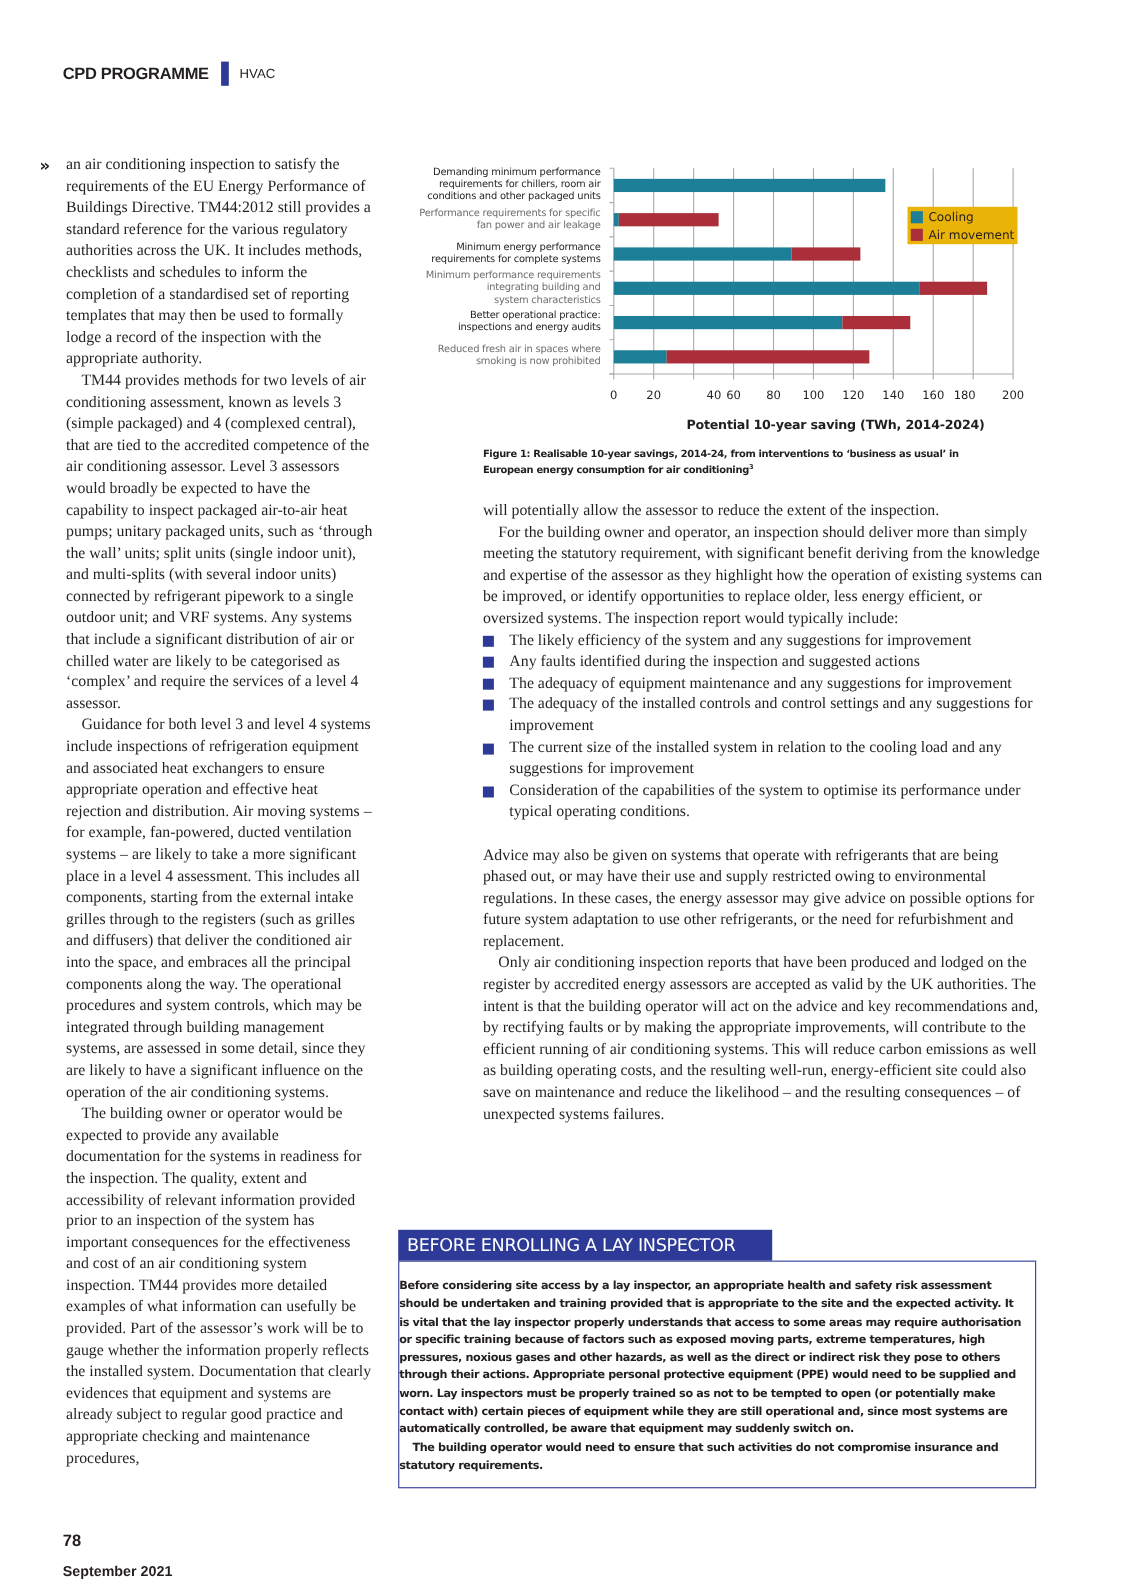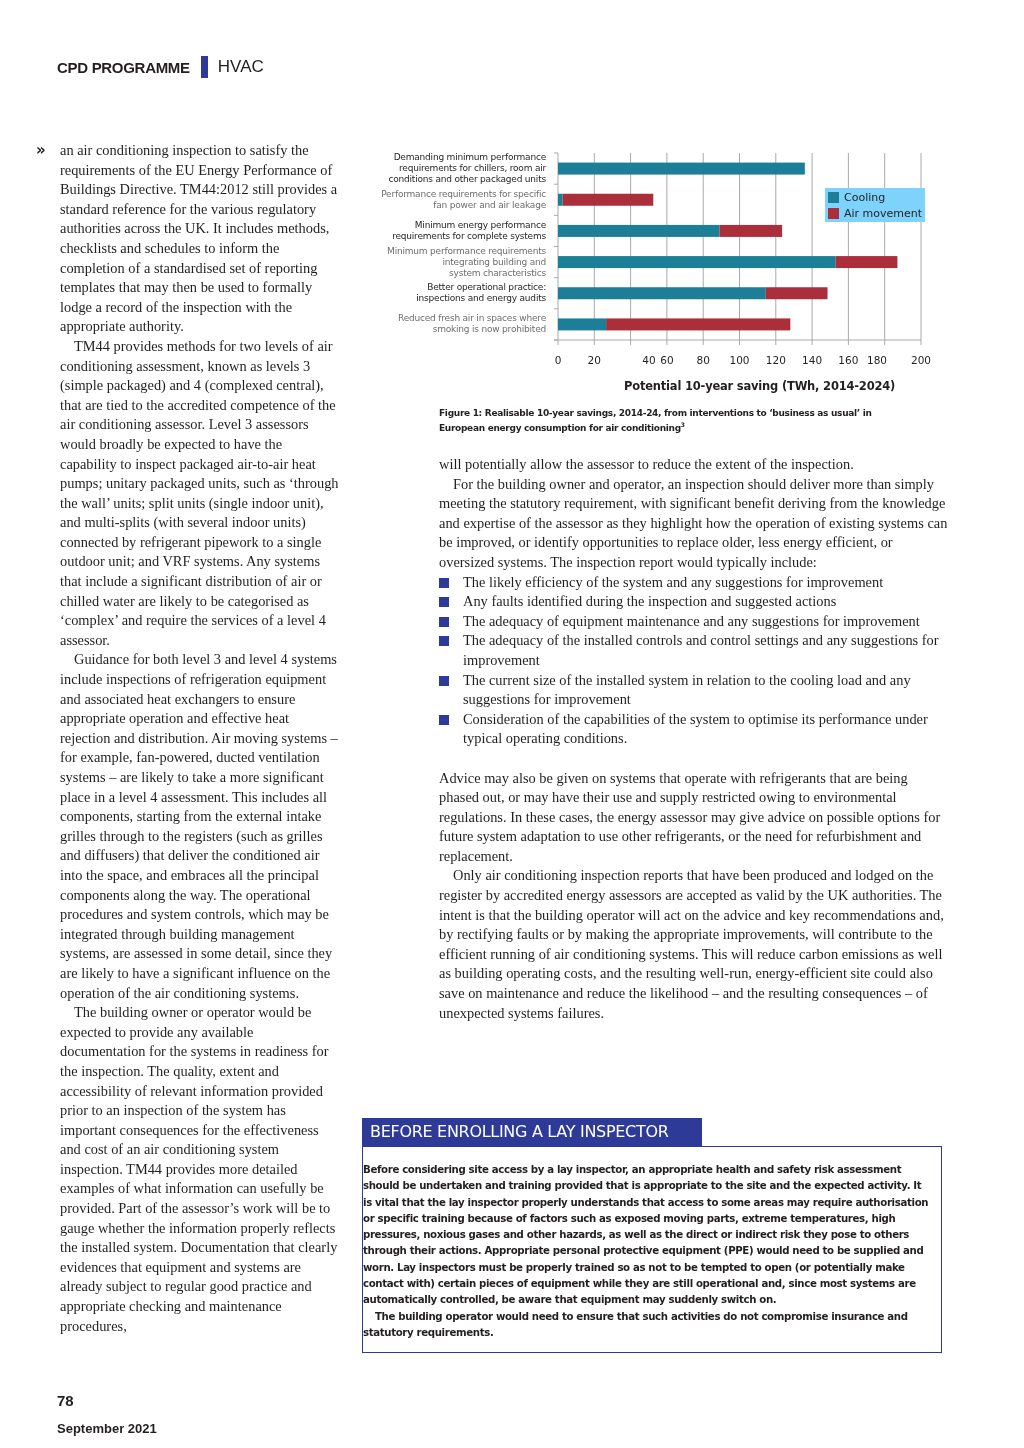--- a/index.html
+++ b/index.html
@@ -1,20 +1,20 @@
 <!DOCTYPE html>
 <html><head>
 <meta charset="utf-8">
 <style>
   html, body { margin: 0; padding: 0; background: #ffffff; }
   body { width: 1024px; height: 1448px; position: relative; overflow: hidden; color: #231f20; }
   .header { position: absolute; left: 57px; top: 56px; display: flex; align-items: center; font-family: "Liberation Sans", sans-serif; }
   .header .section { font-weight: bold; font-size: 15px; letter-spacing: -0.3px; color: #231f20; }
   .header .bar { width: 7px; height: 22px; background: #2e3a97; margin: 0 10px 0 11px; }
-  .header .topic { font-size: 17px; color: #231f20; }
+  .header .topic { font-size: 12px; color: #231f20; }
 
   .serif { font-family: "Liberation Serif", serif; font-size: 14.4px; line-height: 19.6px; color: #231f20; }
   .col-left { position: absolute; left: 60px; top: 141px; width: 280px; }
   .col-left p { margin: 0; }
   .col-left p.indent { text-indent: 14px; }
   .chev { position: absolute; left: -24px; top: 0; font-family: "DejaVu Sans", sans-serif; font-weight: bold; font-size: 15px; color: #231f20; }
 
   .col-right { position: absolute; left: 439px; top: 455px; width: 510px; }
   .col-right p { margin: 0; }
   .col-right p.indent { text-indent: 14px; }
@@ -22,21 +22,21 @@
   .col-right ul { list-style: none; margin: 0; padding: 0; }
   .col-right li { position: relative; padding-left: 24px; }
   .col-right li .sq { position: absolute; left: 0; top: 5px; width: 10px; height: 10px; background: #2e3a97; }
 
   
   .chart { position: absolute; left: 370px; top: 145px; width: 580px; height: 250px; }
   .cat-label { position: absolute; right: 404px; width: 180px; text-align: right; font-family: "DejaVu Sans", sans-serif; font-size: 9px; line-height: 11px; color: #231f20; letter-spacing: -0.2px; }
   .cat-label.light { color: #6d6e71; }
   .tick-label { position: absolute; font-family: "DejaVu Sans", sans-serif; font-size: 10.5px; color: #231f20; transform: translateX(-50%); top: 209px; }
   .xlabel { position: absolute; left: 254px; top: 234px; font-family: "DejaVu Sans", sans-serif; font-size: 11.5px; font-weight: bold; color: #231f20; letter-spacing: -0.2px; }
-  .legend { position: absolute; left: 455px; top: 43px; font-family: "DejaVu Sans", sans-serif; font-size: 11px; color: #231f20; background: #7dd3fc; padding: 1px 3px; }
+  .legend { position: absolute; left: 455px; top: 43px; font-family: "DejaVu Sans", sans-serif; font-size: 11px; color: #231f20; background: #eab308; padding: 1px 3px; }
   .legend .item { display: flex; align-items: center; height: 16px; }
   .legend .sw { width: 11px; height: 11px; margin-right: 5px; }
 
   .caption { position: absolute; left: 439px; top: 407px; width: 440px; font-family: "DejaVu Sans", sans-serif; font-weight: bold; font-size: 9px; line-height: 12px; color: #231f20; letter-spacing: -0.3px; }
   .caption sup { font-size: 6px; }
 
   
   .box-title { position: absolute; left: 362px; top: 1118px; width: 340px; height: 28px; background: #2e3a97; color: #fff; font-family: "DejaVu Sans", sans-serif; font-size: 16px; line-height: 28px; padding-left: 8px; box-sizing: border-box; letter-spacing: -0.3px; }
   .box { position: absolute; left: 362px; top: 1146px; width: 580px; height: 207px; border: 1.5px solid #2e3a97; border-top: 1px solid #2e3a97; box-sizing: border-box; }
   .box-body { position: absolute; left: 363px; top: 1162px; width: 570px; font-family: "DejaVu Sans", sans-serif; font-weight: bold; font-size: 10.2px; line-height: 16.3px; color: #231f20; letter-spacing: -0.35px; }

